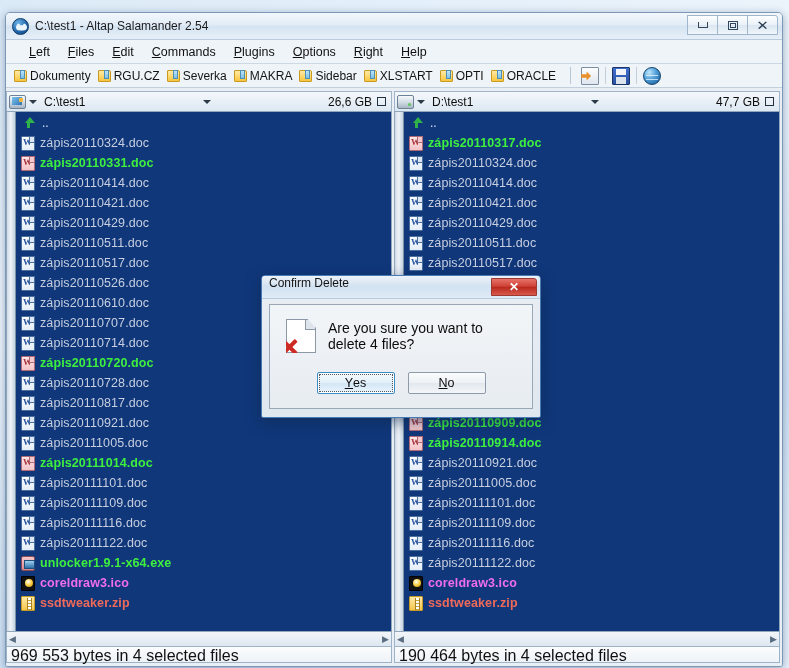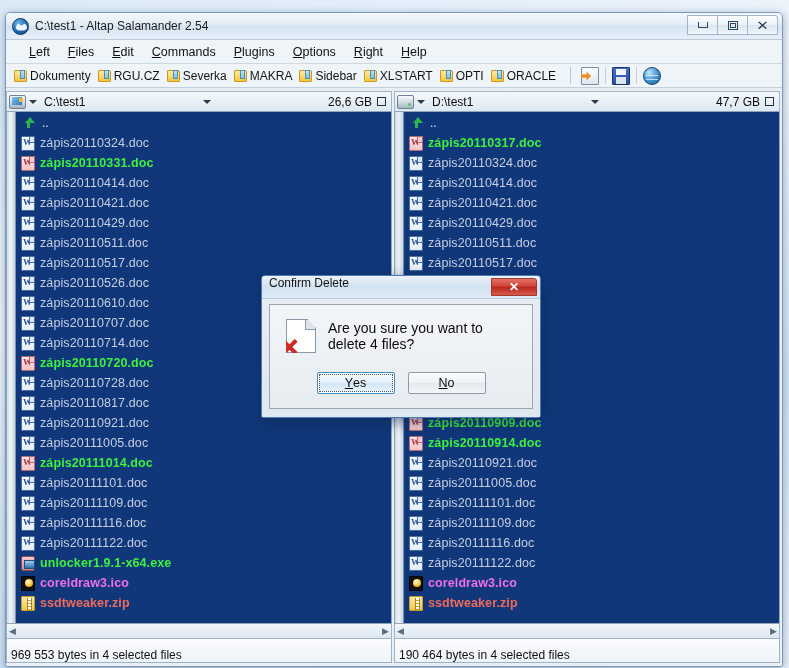--- a/index.html
+++ b/index.html
@@ -275,24 +275,24 @@
     background:linear-gradient(180deg,#f2f6fa,#dde7f0);
     border:1px solid #9db3c7;border-top:none;
     justify-content:space-between;padding:0 2px;
   }
   .hs-arrow{
     font-size:9px;color:#5a6d80;line-height:1;
   }
 
   
   .status-bar{
-    height:24px;flex:none;display:flex;align-items:flex-end;
+    height:16px;flex:none;display:flex;align-items:flex-start;
     background:linear-gradient(180deg,#fbfcfd,#eef3f8);
     border:1px solid #9db3c7;border-top:none;
-    font-size:12px;color:#101010;padding-left:4px;white-space:nowrap;
+    font-size:16px;color:#101010;padding-left:4px;white-space:nowrap;
   }
 
   
   #confirm-dialog{
     position:absolute;
     left:255px;top:262px;width:280px;height:143px;
     border:1px solid #4a7ab3;
     border-radius:4px 4px 2px 2px;
     background:linear-gradient(180deg,#e9eef4 0%,#dfe7ef 100%);
     box-shadow:0 4px 14px rgba(15,40,75,.55);

